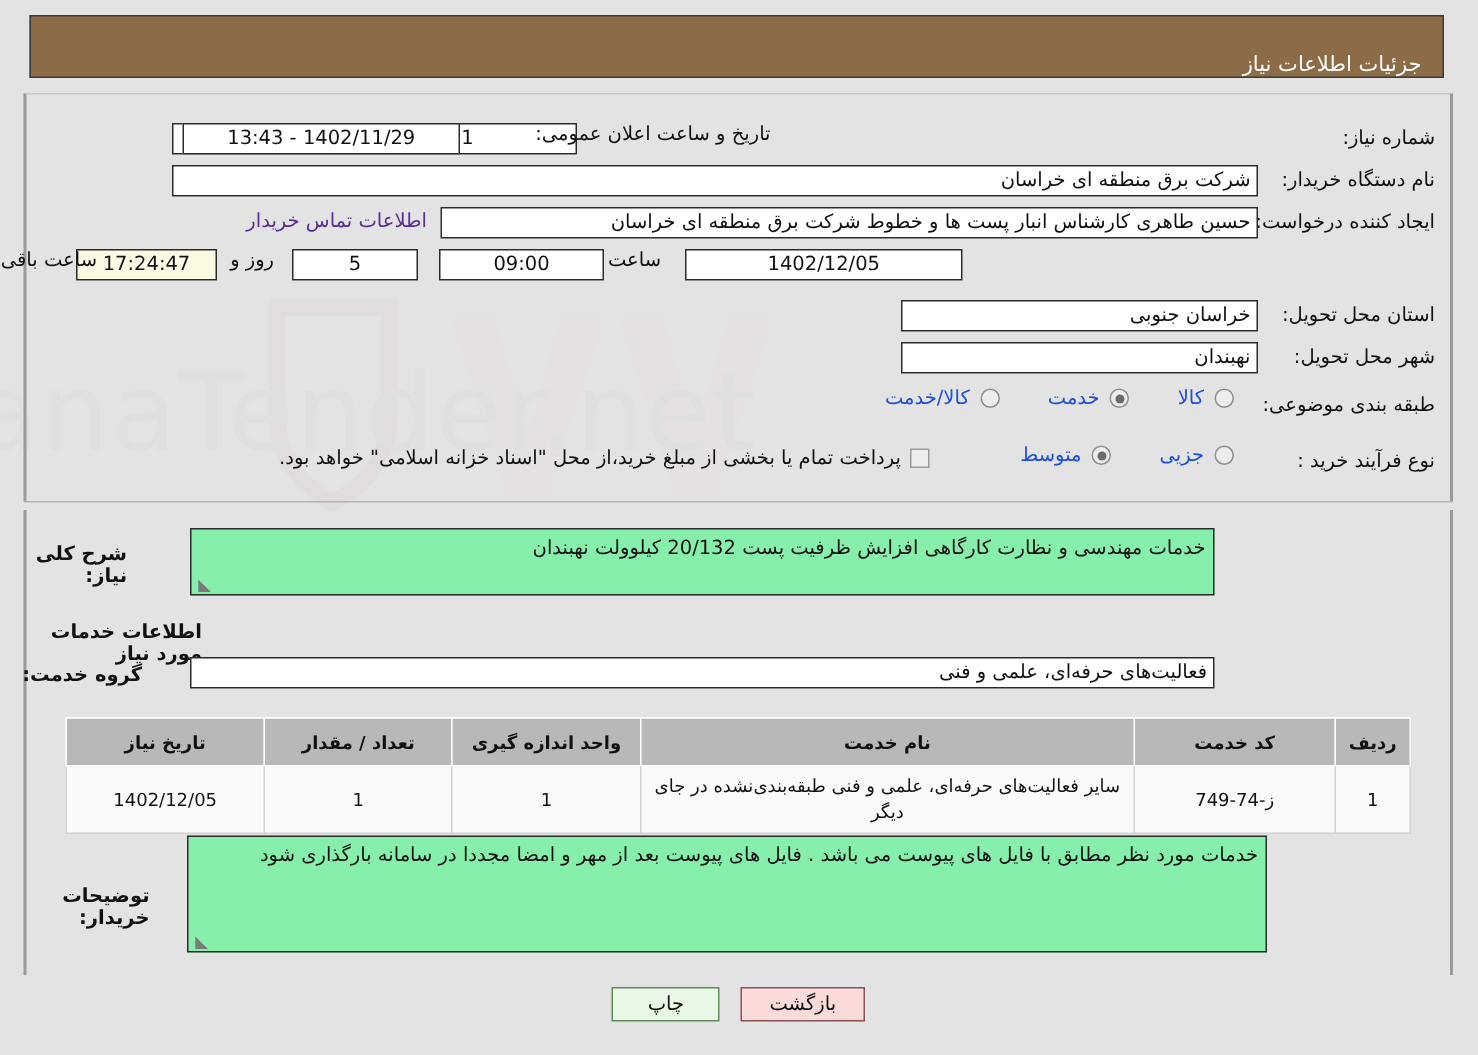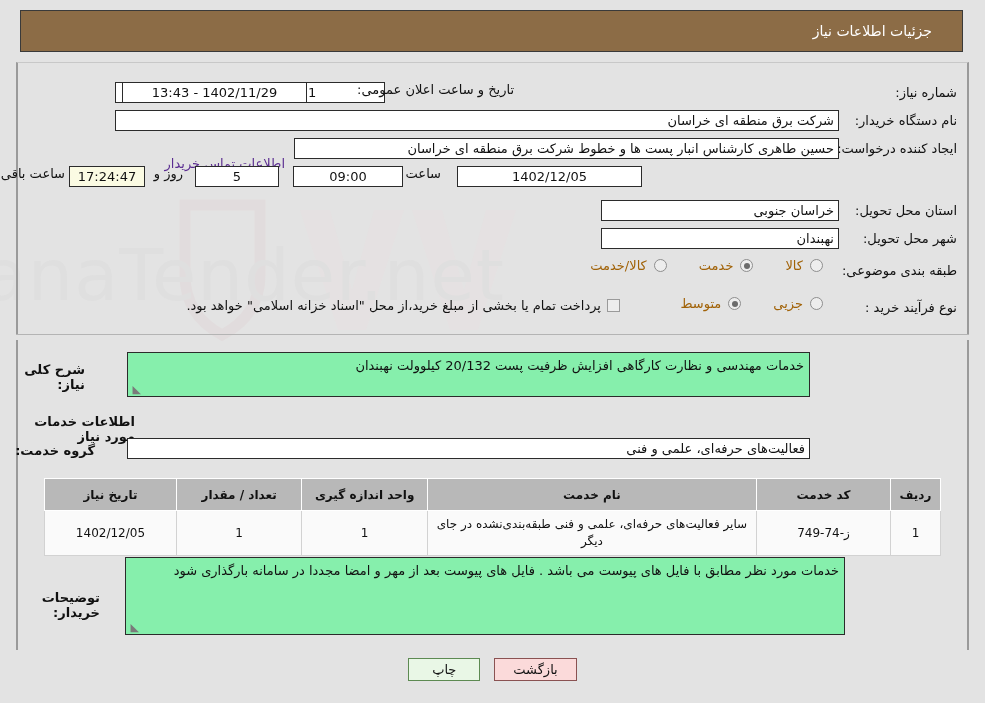--- a/index.html
+++ b/index.html
@@ -29,23 +29,23 @@
 
   
   .header-bar {
     position: absolute;
     left: 20px; top: 10px;
     width: 943px; height: 42px;
     background: #8c6c46;
     border: 1px solid #3a3a3a;
     box-sizing: border-box;
     display: flex;
-    align-items: center;
+    align-items: flex-end;
     justify-content: flex-start;
-    padding-right: 30px;
+    padding-right: 14px;
     z-index: 2;
   }
   .header-title {
     color: #ffffff;
     font-size: 14px;
     font-weight: normal;
   }
 
   
   .panel {
@@ -140,21 +140,21 @@
   .radio.on::after {
     content: "";
     position: absolute;
     left: 2.5px; top: 2.5px;
     width: 6px; height: 6px;
     border-radius: 50%;
     background: #6b6b6b;
   }
   .radio-group { display: flex; align-items: center; }
   .radio-item { display: flex; align-items: center; margin-left: 30px; }
-  .radio-item .rlabel { font-size: 13px; color: #a16207; margin-right: 5px; }
+  .radio-item .rlabel { font-size: 13px; color: #1d4ed8; margin-right: 5px; }
 
   .checkbox {
     display: inline-block;
     width: 13px; height: 13px;
     border: 1px solid #9a9a9a;
     background: #ededed;
     box-sizing: border-box;
     vertical-align: middle;
   }
 
@@ -277,41 +277,41 @@
 
   <div class="lbl-right" style="top:113px;">نام دستگاه خریدار:</div>
   <div class="row" style="right:146px; top:110px;">
     <span class="fld rtl-txt" style="width:724px;">شرکت برق منطقه ای خراسان</span>
   </div>
 
   <div class="lbl-right" style="top:141px;">ایجاد کننده درخواست:</div>
   <div class="row" style="right:146px; top:138px;justify-content:center;">
     <span class="fld rtl-txt" style="width:545px;">حسین طاهری کارشناس انبار پست ها و خطوط شرکت برق منطقه ای خراسان</span>
   </div>
-  <div class="row" style="right:700px; top:156px;">
+  <div class="row" style="right:700px; top:140px;">
     <span class="link">اطلاعات تماس خریدار</span>
   </div>
 
   <div class="row" style="right:343px; top:166px;">
     <span class="fld center" style="width:185px;">1402/12/05</span>
   </div>
   <div class="row" style="right:538px; top:166px;">
     <span class="inline-lbl">ساعت</span>
   </div>
   <div class="row" style="right:582px; top:166px;">
     <span class="fld center" style="width:110px;">09:00</span>
   </div>
   <div class="row" style="right:706px; top:166px;">
     <span class="fld center" style="width:84px;">5</span>
   </div>
   <div class="row" style="right:796px; top:166px;">
     <span class="inline-lbl">روز و</span>
   </div>
   <div class="row" style="right:840px; top:166px;">
-    <span class="fld cream" style="width:76px;">17:24:47</span>
+    <span class="fld cream" style="width:94px;">17:24:47</span>
   </div>
   <div class="row" style="right:918px; top:166px;">
     <span class="inline-lbl" style="padding:0 2px;">ساعت باقی مانده</span>
   </div>
 
   <div class="lbl-right" style="top:203px;">استان محل تحویل:</div>
   <div class="row" style="right:146px; top:200px;">
     <span class="fld rtl-txt" style="width:238px;">خراسان جنوبی</span>
   </div>
 

